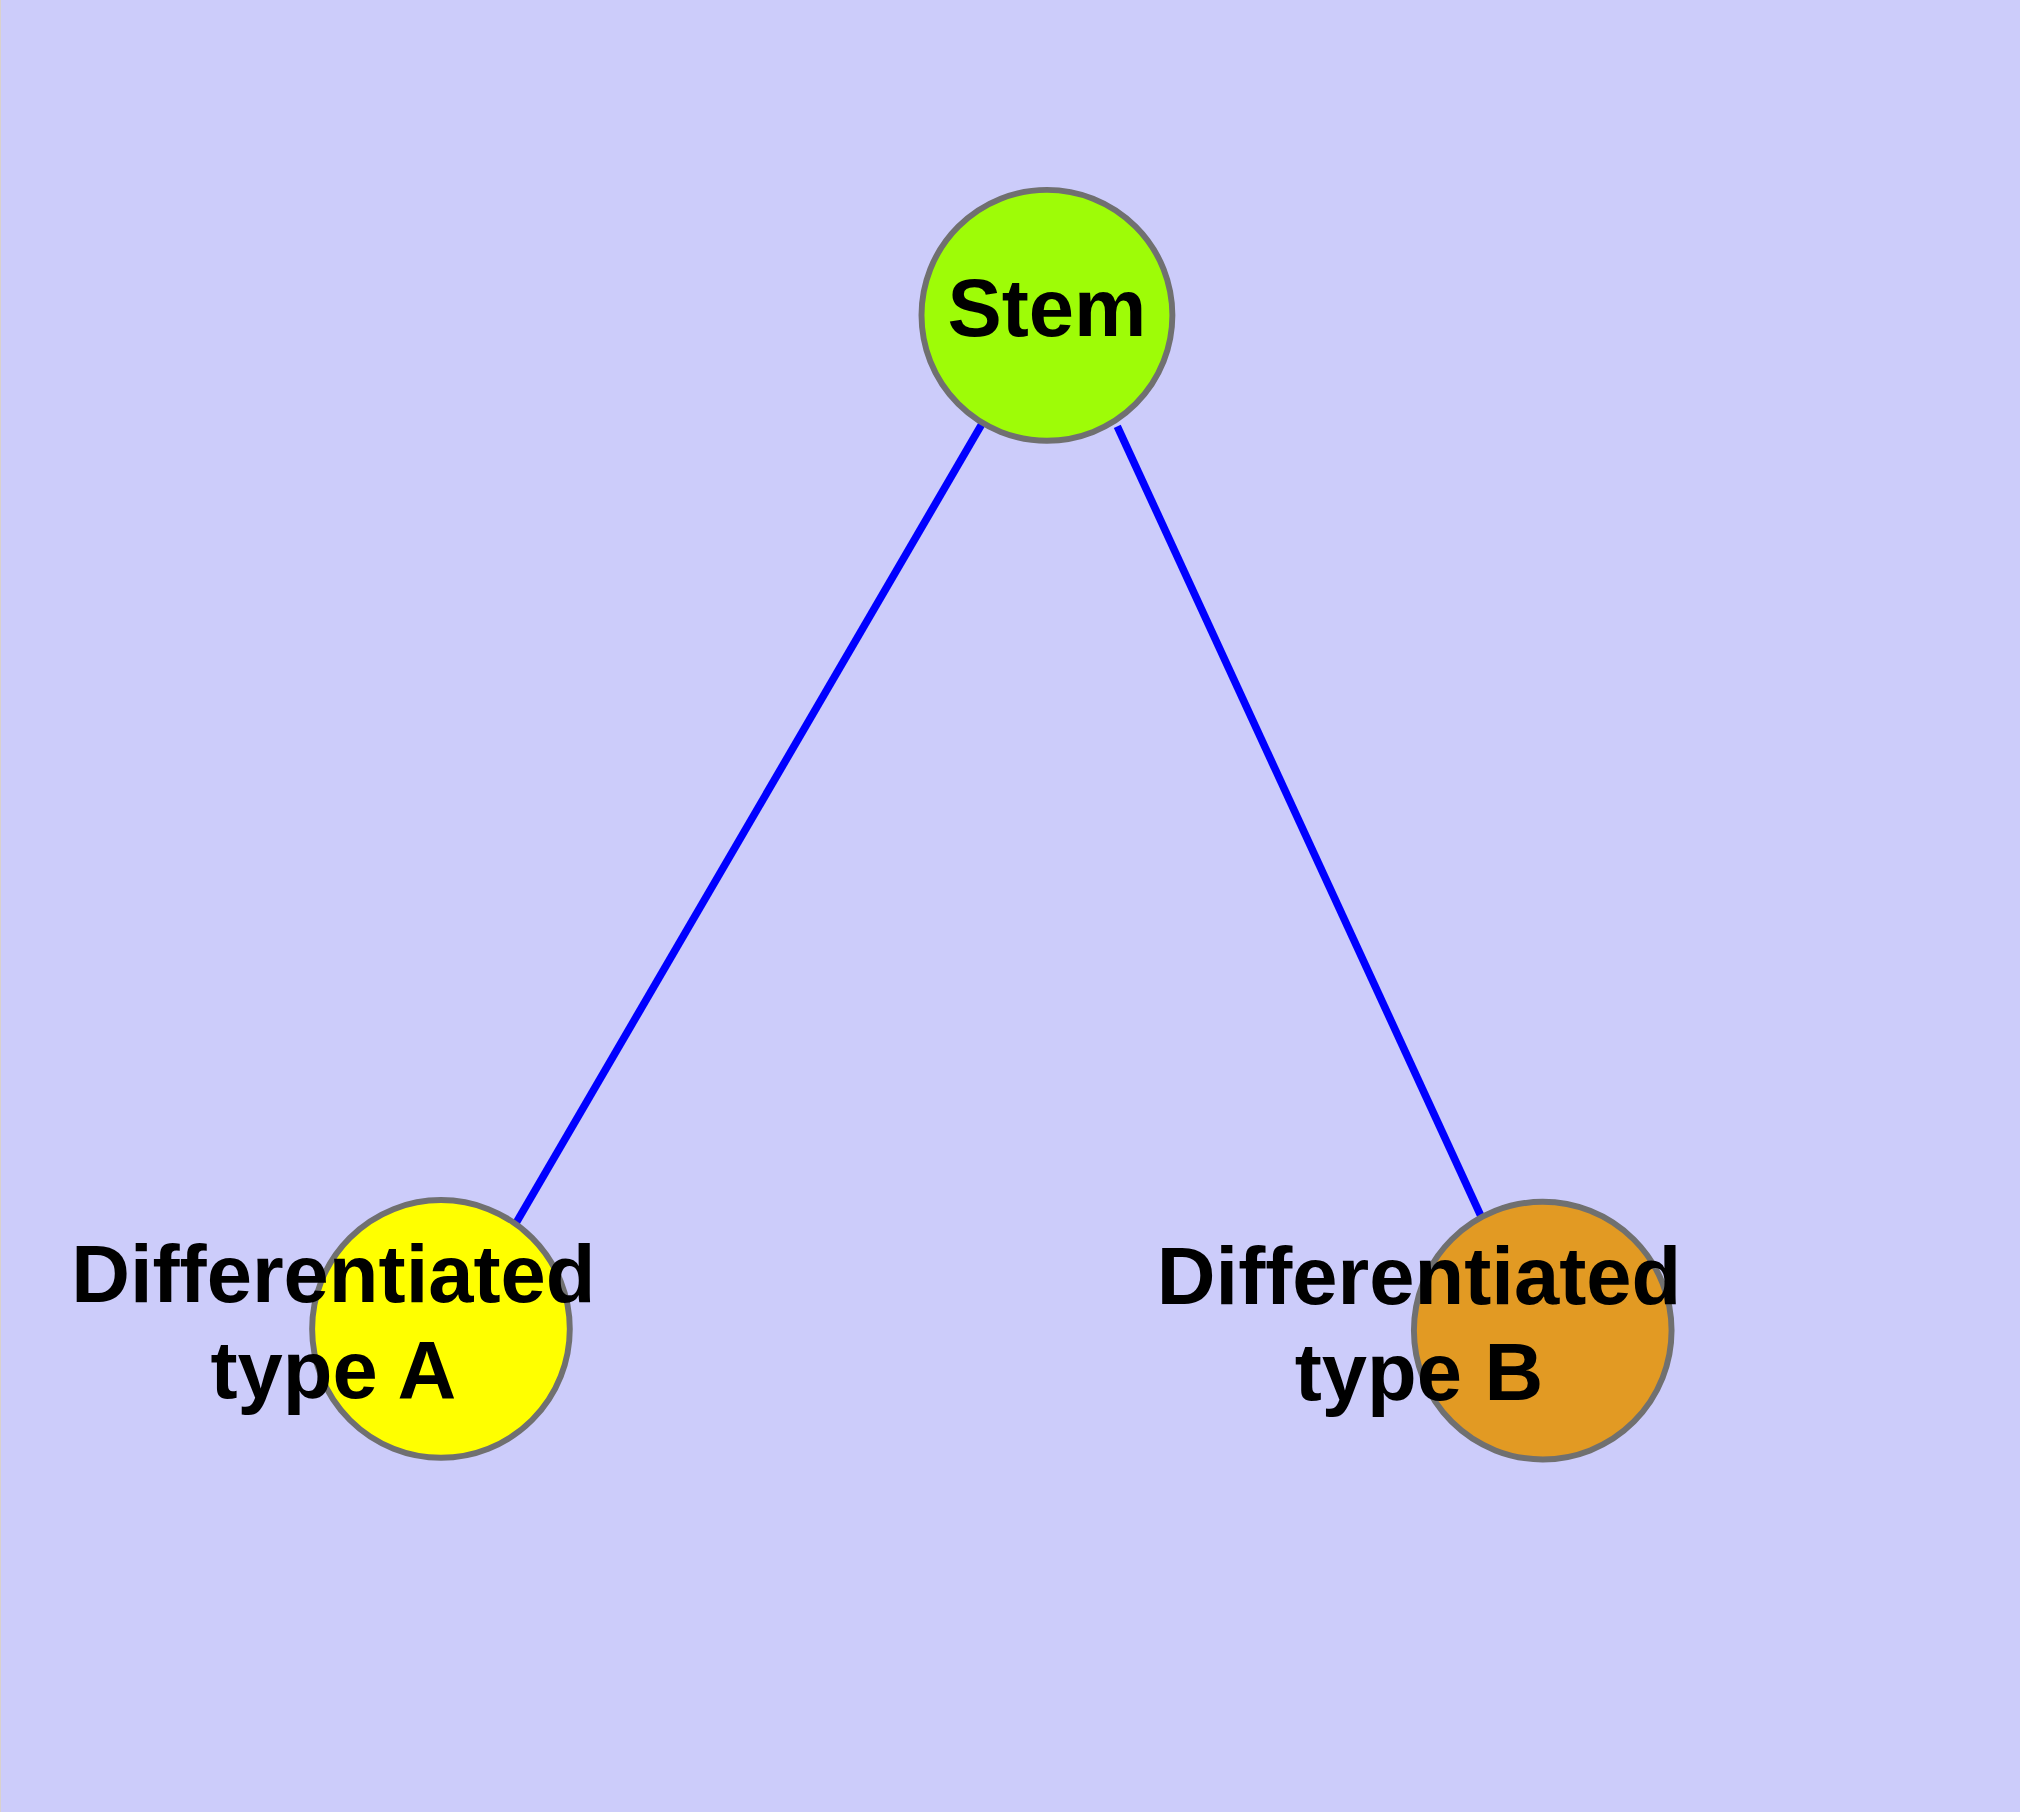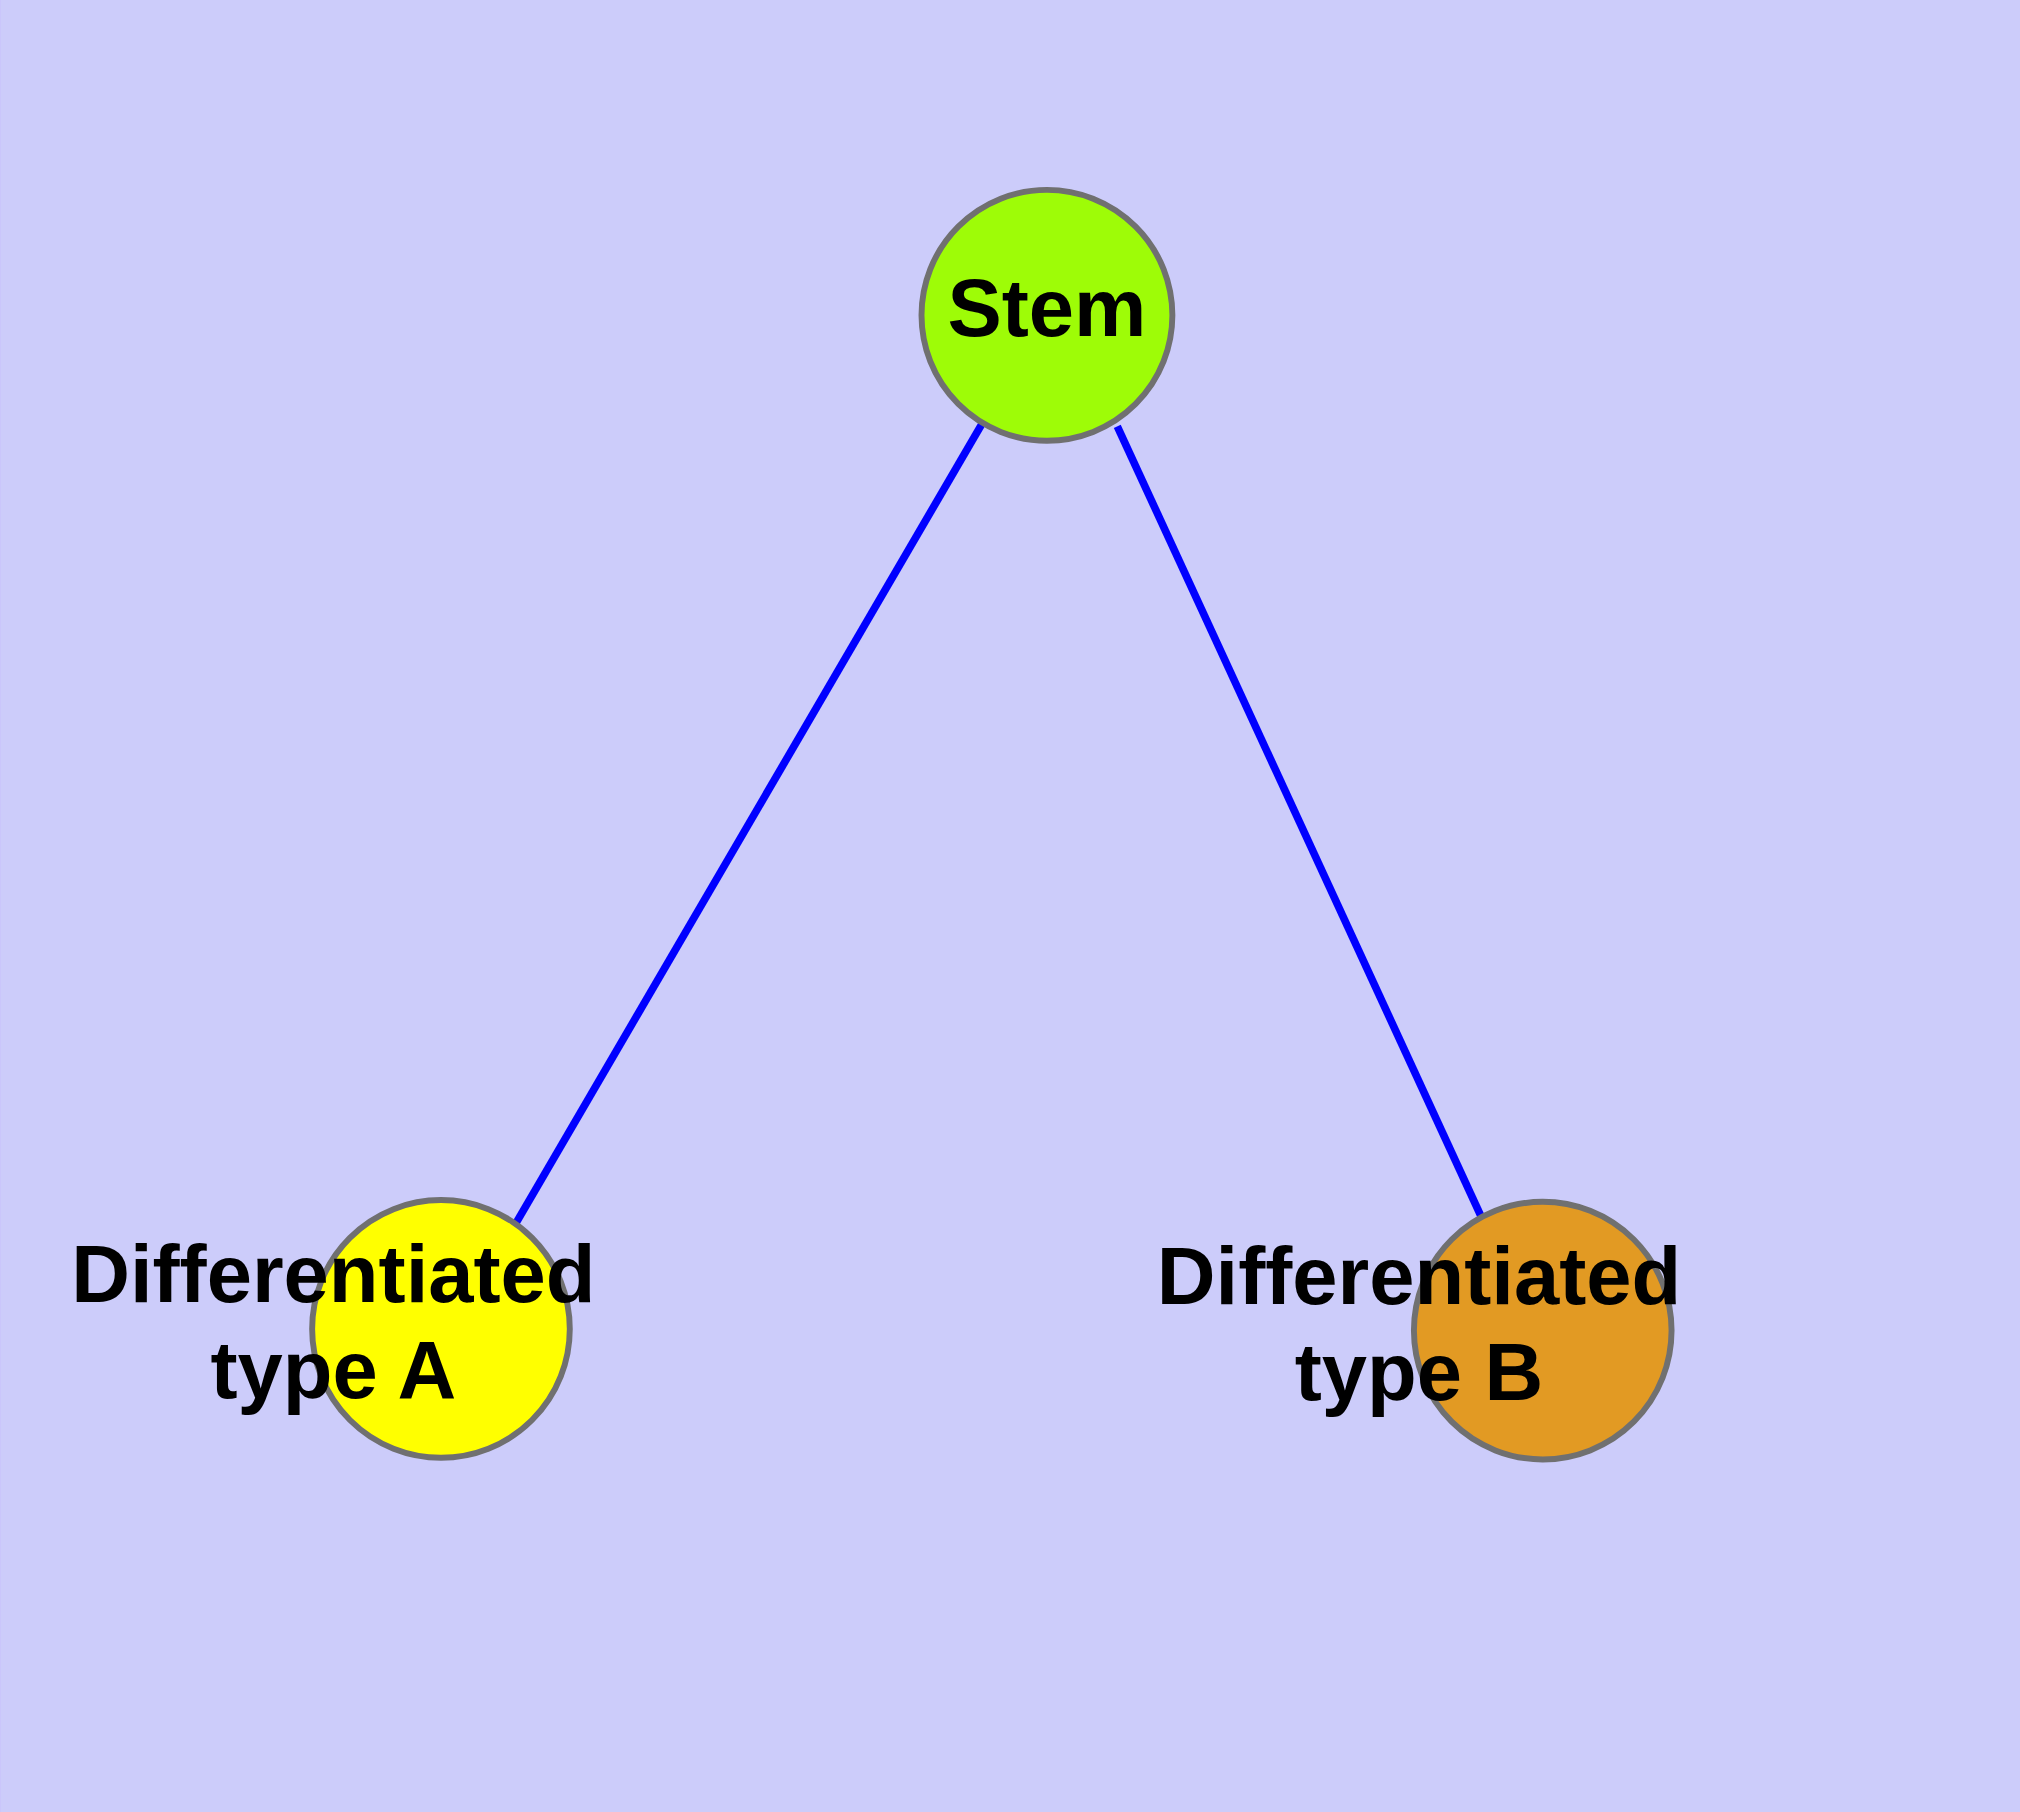--- a/index.html
+++ b/index.html
@@ -26,21 +26,21 @@
     font-weight: bold;
     fill: #000000;
     text-anchor: middle;
     dominant-baseline: middle;
     paint-order: normal;
   }
 </style>
 </head>
 <body>
 
-<div id="canvas" style="background: #c4b5fd;">
+<div id="canvas" style="background: #fde047;">
   <svg id="graph-svg" viewBox="0 0 2384 2138">
 
     <rect id="bg-rect" x="0" y="0" width="2384" height="2138" fill="#ccccfa"></rect>
 
     <g id="edges-group">
       <line id="edge-0" x1="1159" y1="499" x2="608" y2="1444" stroke="#0000ff" stroke-width="9" stroke-linecap="butt"></line>
       <line id="edge-1" x1="1318" y1="503" x2="1749" y2="1439" stroke="#0000ff" stroke-width="9" stroke-linecap="butt"></line>
     </g>
 
     <g id="nodes-group">

